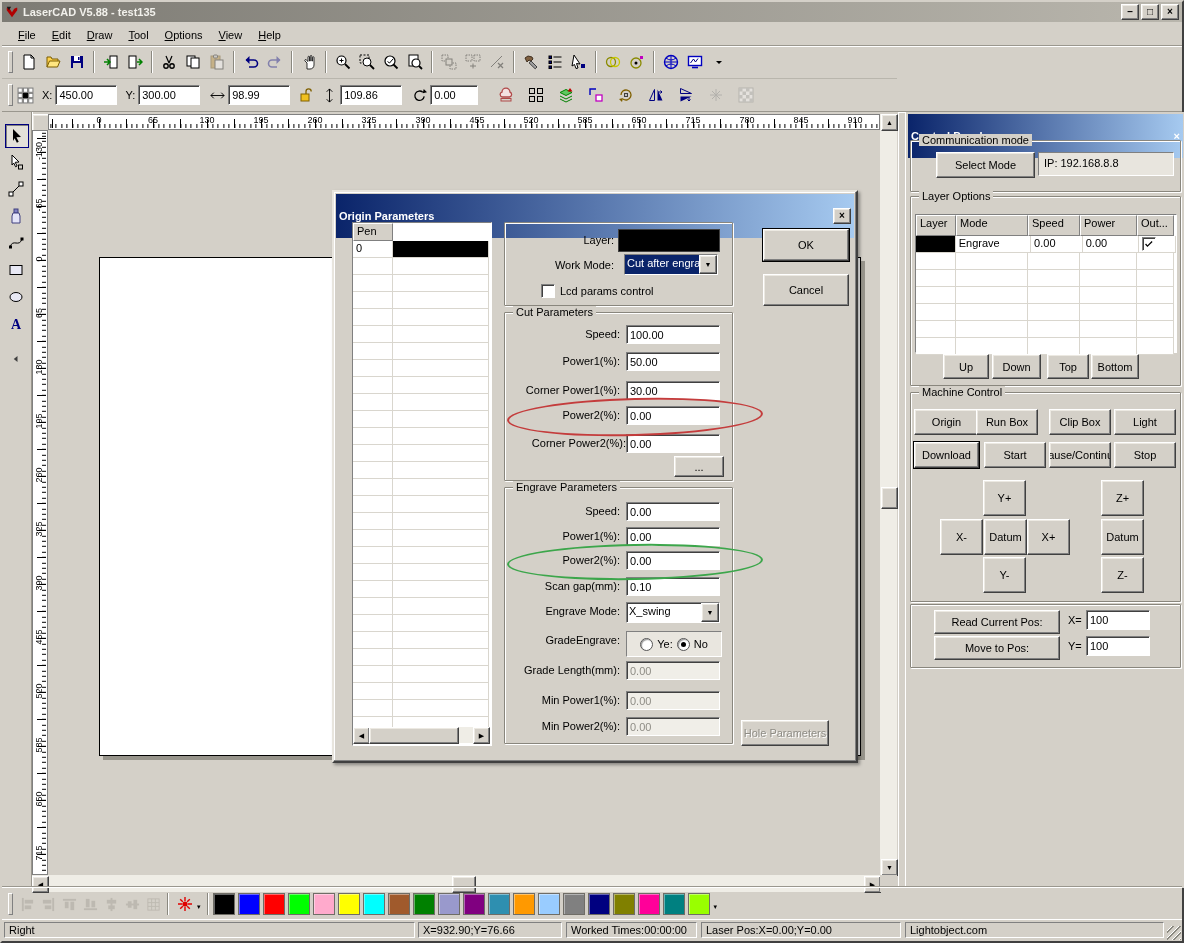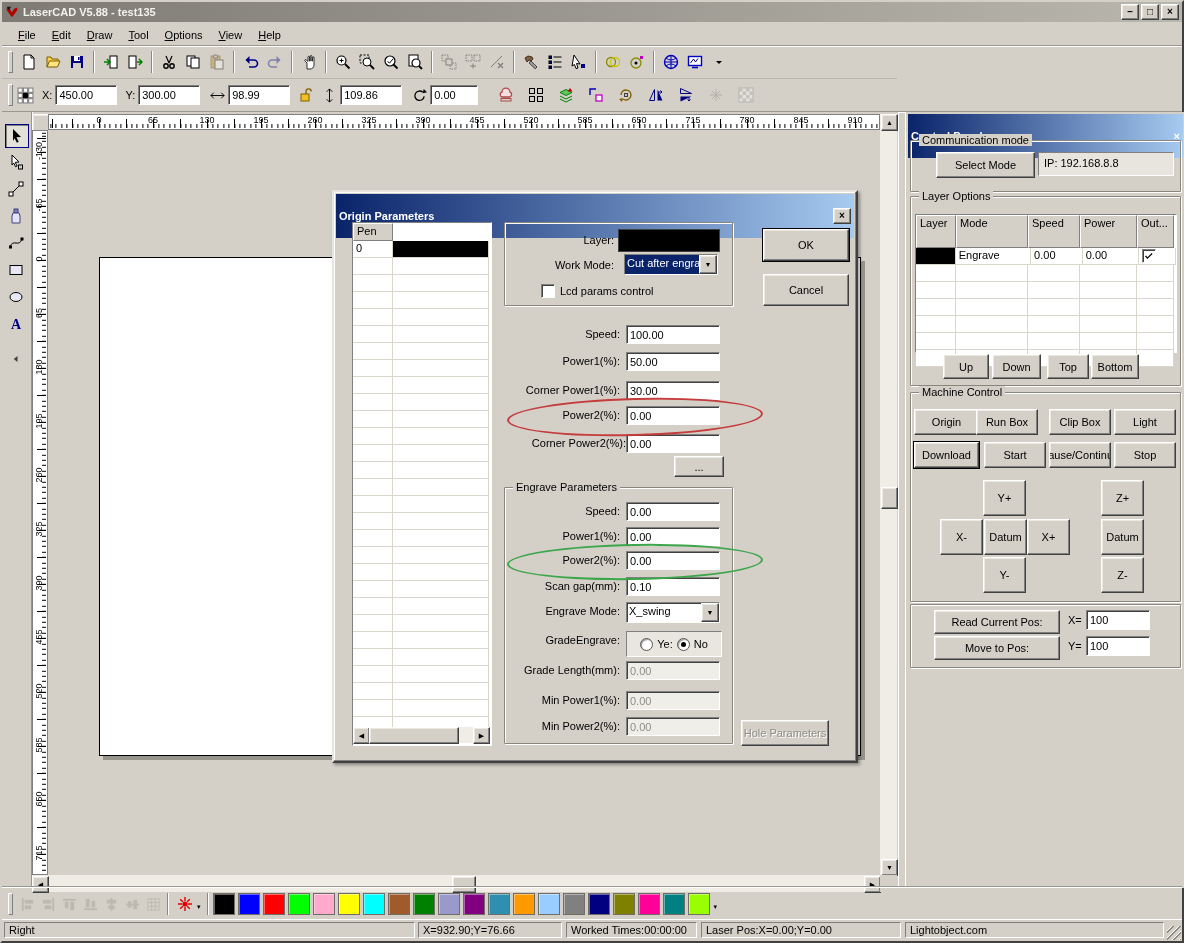--- a/index.html
+++ b/index.html
@@ -650,21 +650,21 @@
         <span>Select Mode</span>
       </div>
     <div class="abs" style="left:132px;top:40px;width:136px;height:24px;background:#e8e5de;border:1px solid;border-color:#808080 #fff #fff #808080;padding:4px 5px;box-sizing:border-box">
       <span>IP: 192.168.8.8</span>
     </div>
 
     <div class="groupbox abs" style="left:4px;top:84px;width:269px;height:188px">
       <span class="legend">Layer Options</span>
     </div>
     <div class="abs" id="layer-table" style="left:9px;top:102px;width:260px;height:137px;background:#fff;border:1px solid;border-color:#808080 #fff #fff #808080">
-        <div style="display: flex; height: 33px;">
+        <div style="display: flex; height: 21px;">
           <span class="th" style="width: 40px;">Layer</span>
           <span class="th" style="width: 72px;">Mode</span>
           <span class="th" style="width: 52px;">Speed</span>
           <span class="th" style="width: 57px;">Power</span>
           <span class="th" style="width: 37px;">Out...</span>
         </div>
         <div style="display: flex; height: 17px;">
           <span class="td" style="width: 40px; background: rgb(0, 0, 0);"></span>
           <span class="td" style="width: 76px;">Engrave</span>
           <span class="td" style="width: 52px;">0.00</span>
@@ -1027,20 +1027,23 @@
     <span class="cb abs" style="left:207px;top:92px"></span>
     <span class="abs" style="left:226px;top:93px">Lcd params control</span>
 
     <div class="btn btn-default abs" style="left:429px;top:37px;width:84px;height:30px">
         <span>OK</span>
       </div>
     <div class="btn abs" style="left:429px;top:82px;width:84px;height:30px">
         <span>Cancel</span>
       </div>
 
+    <div class="groupbox abs" style="left:170px;top:120px;width:227px;height:167px">
+      <span class="legend">Cut Parameters</span>
+    </div>
 
     <div class="btn abs" style="left:340px;top:264px;width:48px;height:19px">
         <span>...</span>
       </div>
     <div class="annot" id="cut-annot" style="left: 173px; top: 206px; width: 252px; height: 34px; transform: rotate(-1.5deg); border-color: rgb(196, 60, 60);"></div>
 
     <div class="groupbox abs" style="left:170px;top:295px;width:227px;height:255px">
       <span class="legend">Engrave Parameters</span>
     </div>
 

